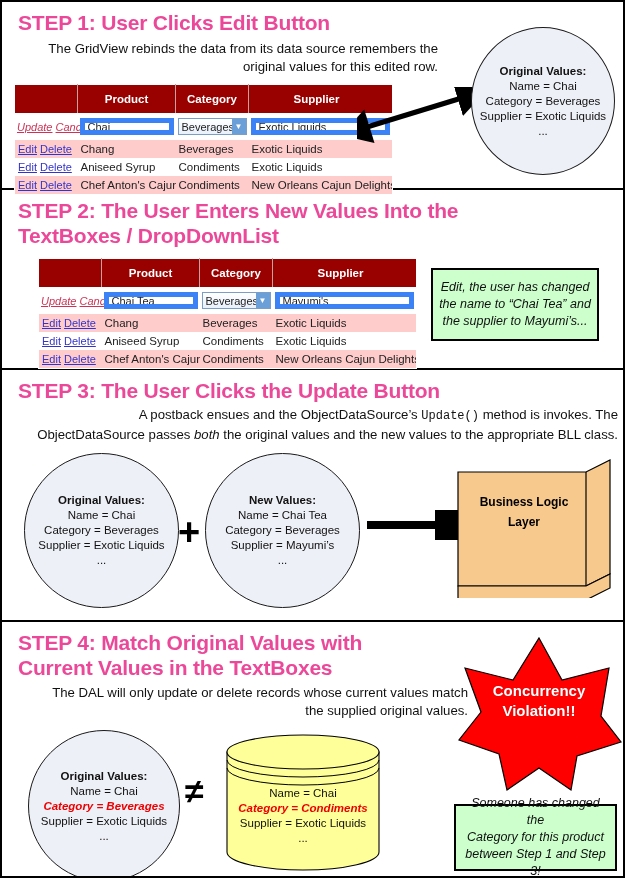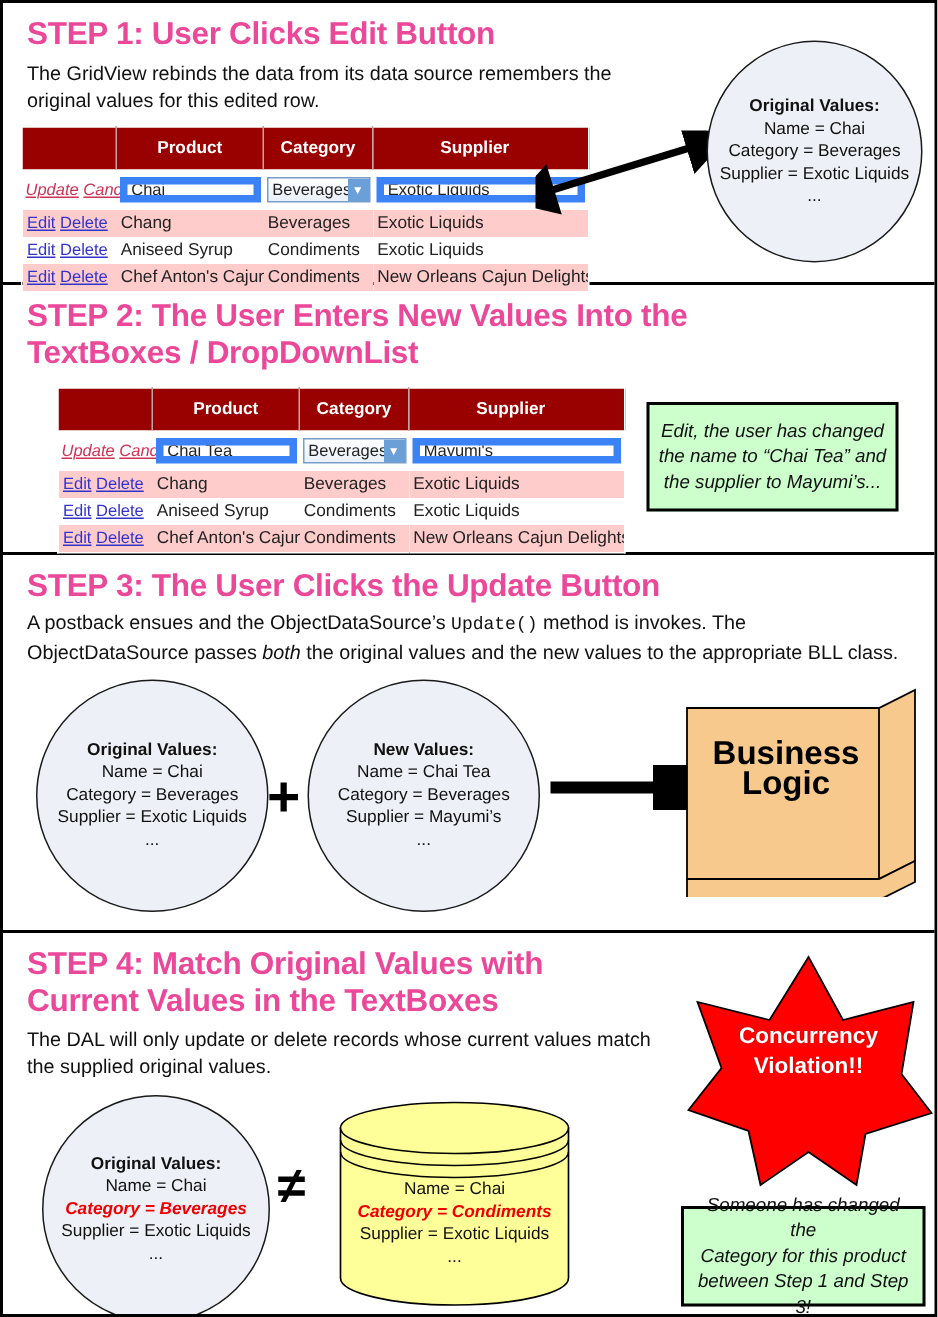--- a/index.html
+++ b/index.html
@@ -5,21 +5,21 @@
   html,body{margin:0;padding:0;background:#ffffff;}
   body{font-family:"Liberation Sans",sans-serif;}
   .page{position:relative;width:625px;height:878px;background:#fff;border:2px solid #000;box-sizing:border-box;overflow:hidden;}
   .panel{position:absolute;left:0;width:625px;box-sizing:border-box;border-bottom:2px solid #000;}
   #panel1{top:0;height:188px;}
   #panel2{top:188px;height:180px;}
   #panel3{top:368px;height:252px;}
   #panel4{top:620px;height:258px;border-bottom:none;}
 
   .step-title{position:absolute;font-weight:bold;font-size:21px;line-height:25px;color:#ec4899;letter-spacing:-0.2px;}
-  .step-desc{position:absolute;font-size:13.2px;line-height:17.5px;color:#111;}
+  .step-desc{position:absolute;font-size:13.2px;line-height:17.5px;color:#111;text-align:right;}
   .mono{font-family:"Liberation Mono",monospace;font-size:12px;}
   .ital{font-style:italic;}
 
   
   .gv{position:absolute;border-collapse:collapse;table-layout:fixed;font-size:11.5px;color:#222;
       border:1px solid #ffffff;}
   .gv td,.gv th{padding:0;margin:0;}
   .gv .hdr th{background:#990000;color:#fff;font-weight:bold;font-size:11.5px;height:28px;
       border-right:1px solid #c9a0a0;vertical-align:middle;}
   .gv .hdr th:last-child{border-right:none;}
@@ -56,21 +56,21 @@
 
   
   .glyph{position:absolute;font-weight:bold;color:#000;line-height:1;}
 
   
   .arrow-svg{position:absolute;}
 
   
   .bll{position:absolute;}
   .bll .label{position:absolute;left:6px;top:34px;width:128px;text-align:center;font-weight:bold;
-      font-size:22px;line-height:20px;color:#000;}
+      font-size:12px;line-height:20px;color:#000;}
 
   
   .cyl{position:absolute;}
   .cyl .ctext{position:absolute;left:0;top:52px;width:100%;text-align:center;font-size:11.5px;line-height:15px;color:#111;}
 
   
   .star{position:absolute;}
   .star .stext{position:absolute;left:0;top:47px;width:100%;text-align:center;color:#fff;font-weight:bold;
       font-size:15px;line-height:20px;text-shadow:0 0 1px #b00000;}
 </style>
@@ -275,20 +275,21 @@
     </svg>
 
     <div class="bll" style="left:452px;top:88px;width:158px;height:140px;">
       <svg width="158" height="140">
         <polygon points="4,14 132,14 156,2 156,116 132,128 4,128" fill="#f7c98d" stroke="#000" stroke-width="1.2"></polygon>
         <polygon points="4,128 132,128 156,116 156,130 132,142 4,142" fill="#f7c98d" stroke="#000" stroke-width="1.2"></polygon>
         <line x1="132" y1="14" x2="132" y2="128" stroke="#000" stroke-width="1.2"></line>
       </svg>
       <div class="label">
         <div>Business Logic</div>
+        <div>Layer</div>
       </div>
     </div>
   </div>
 
   <div class="panel" id="panel4">
     <div class="step-title" style="left:16px;top:8px;width:440px;">
       <div>STEP 4: Match Original Values with</div>
       <div>Current Values in the TextBoxes</div>
     </div>
     <div class="step-desc" style="left:16px;top:62px;width:450px;">

